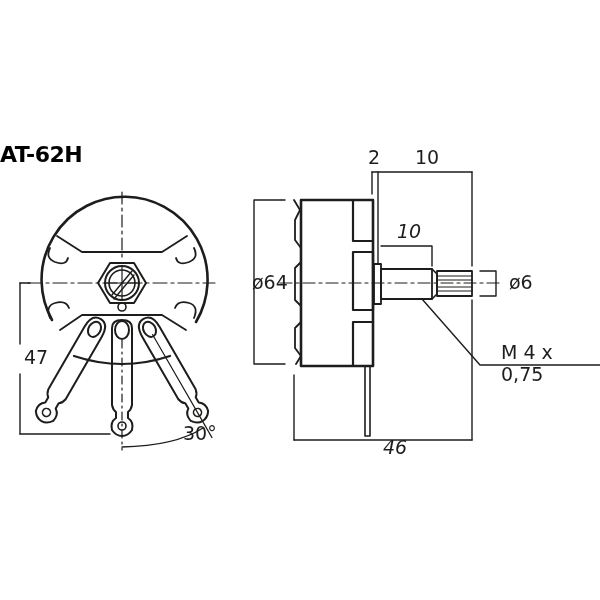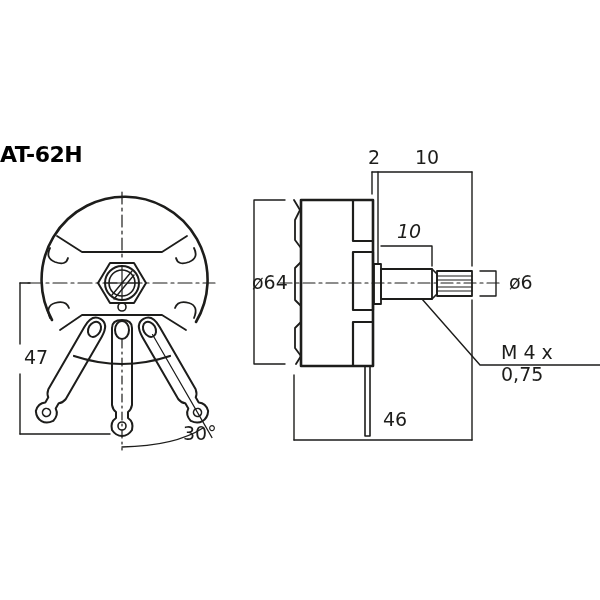--- a/index.html
+++ b/index.html
@@ -115,13 +115,13 @@
 
 <div class="dim" style="left:4px;top:346px;margin-left:20px;">47</div>
 <div class="dim" style="left:147px;top:422px;margin-left:36px;">30°</div>
 
 <div class="dim" style="left:368px;top:146px;">2</div>
 <div class="dim" style="left:415px;top:146px;">10</div>
 <div class="dim" style="left:397px;top:220px;font-style:italic;">10</div>
 <div class="dim" style="left:252px;top:271px;">ø64</div>
 <div class="dim" style="left:509px;top:271px;">ø6</div>
 <div class="dim" style="left:501px;top:341px;">M 4 x 0,75</div>
-<div class="dim" style="left:383px;top:408px;">46</div>
+<div class="dim" style="left:383px;top:436px;font-style:italic;">46</div>
 
 </body></html>

